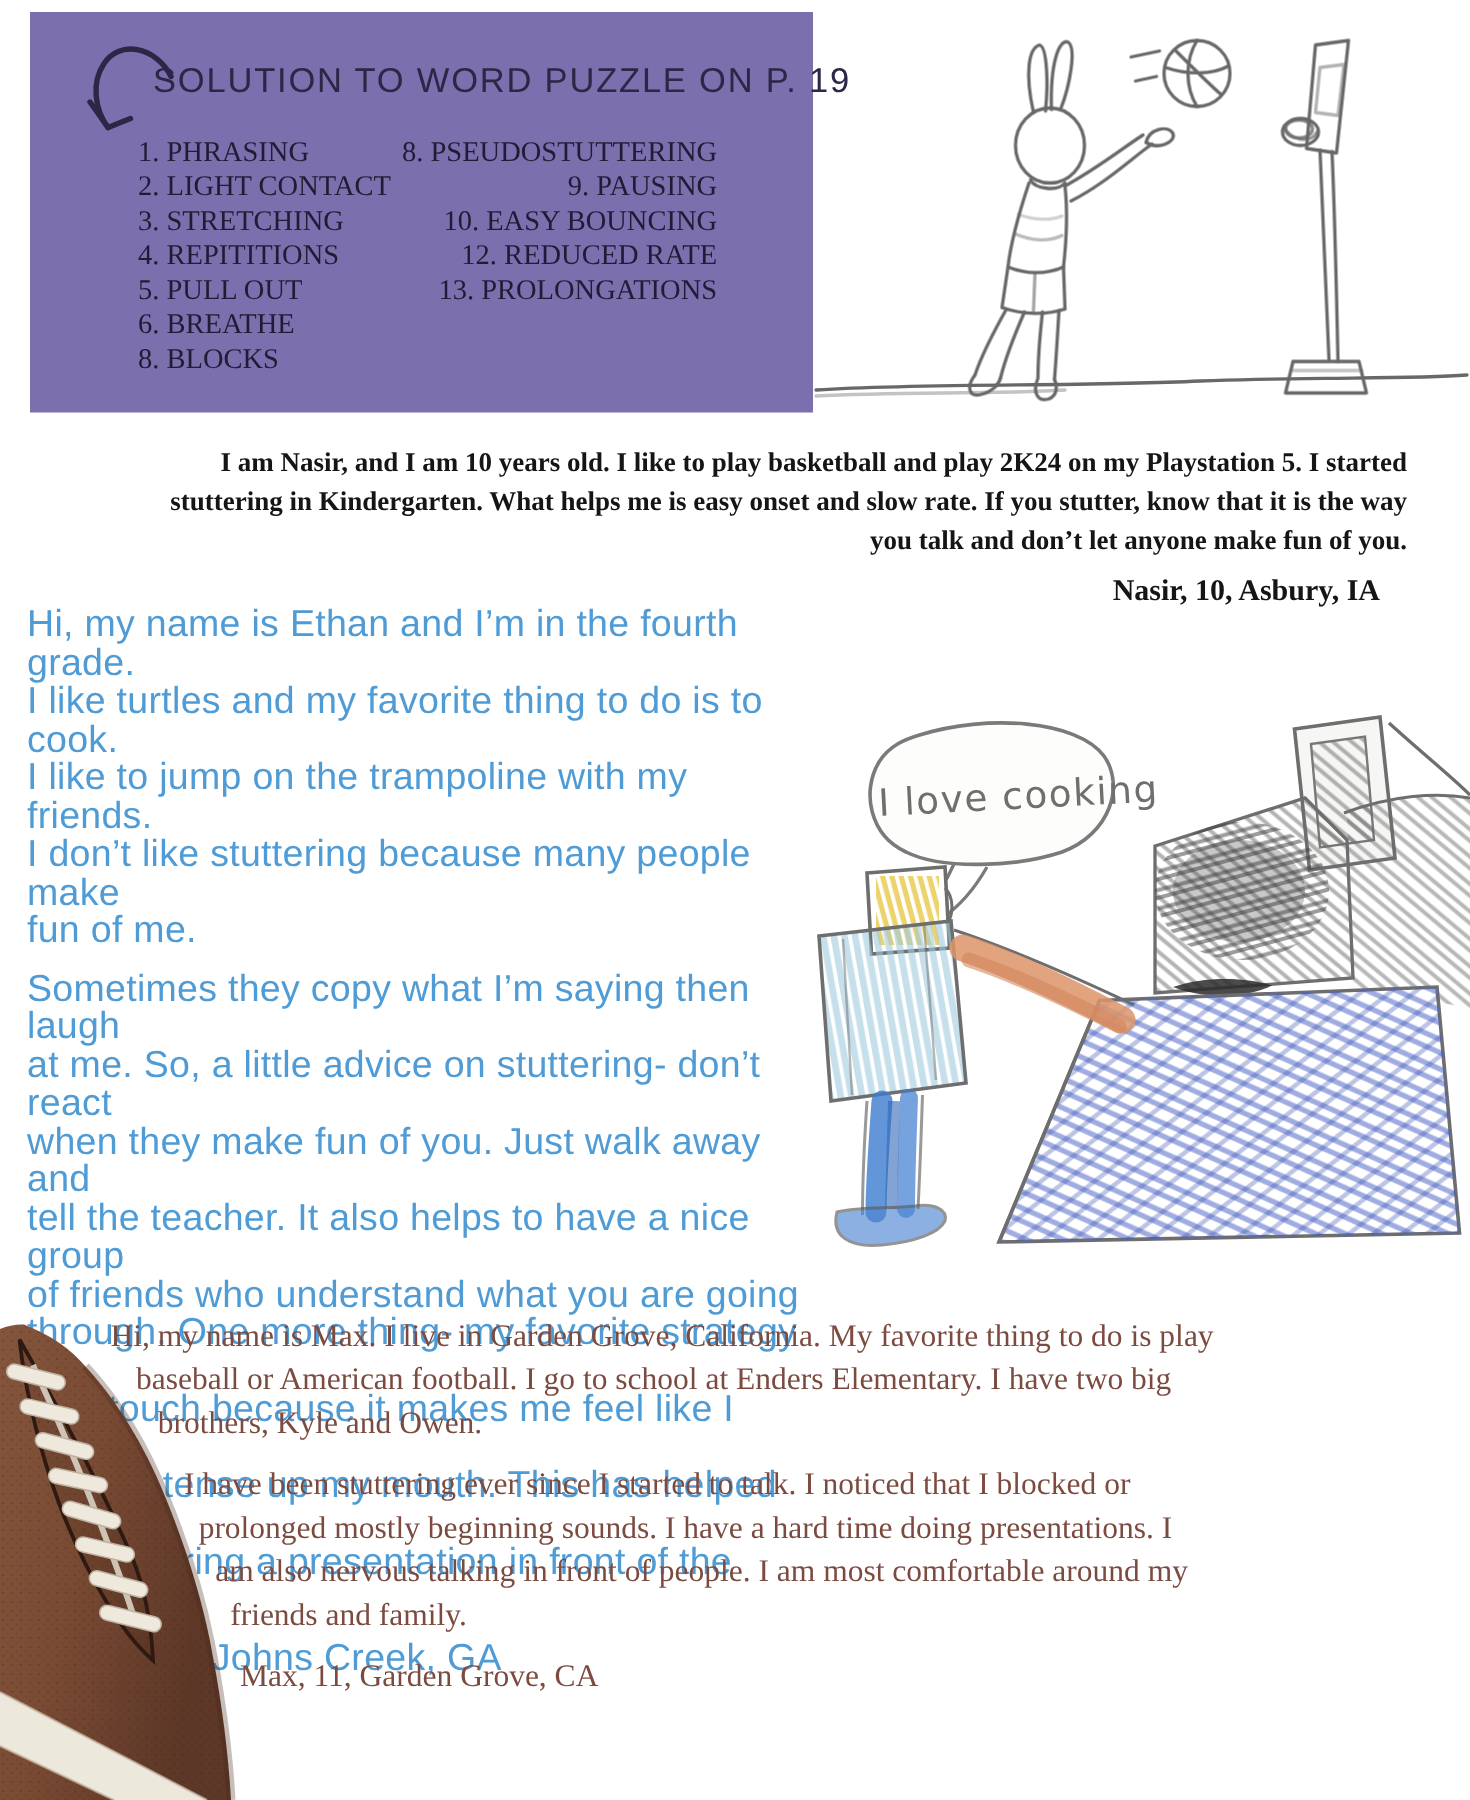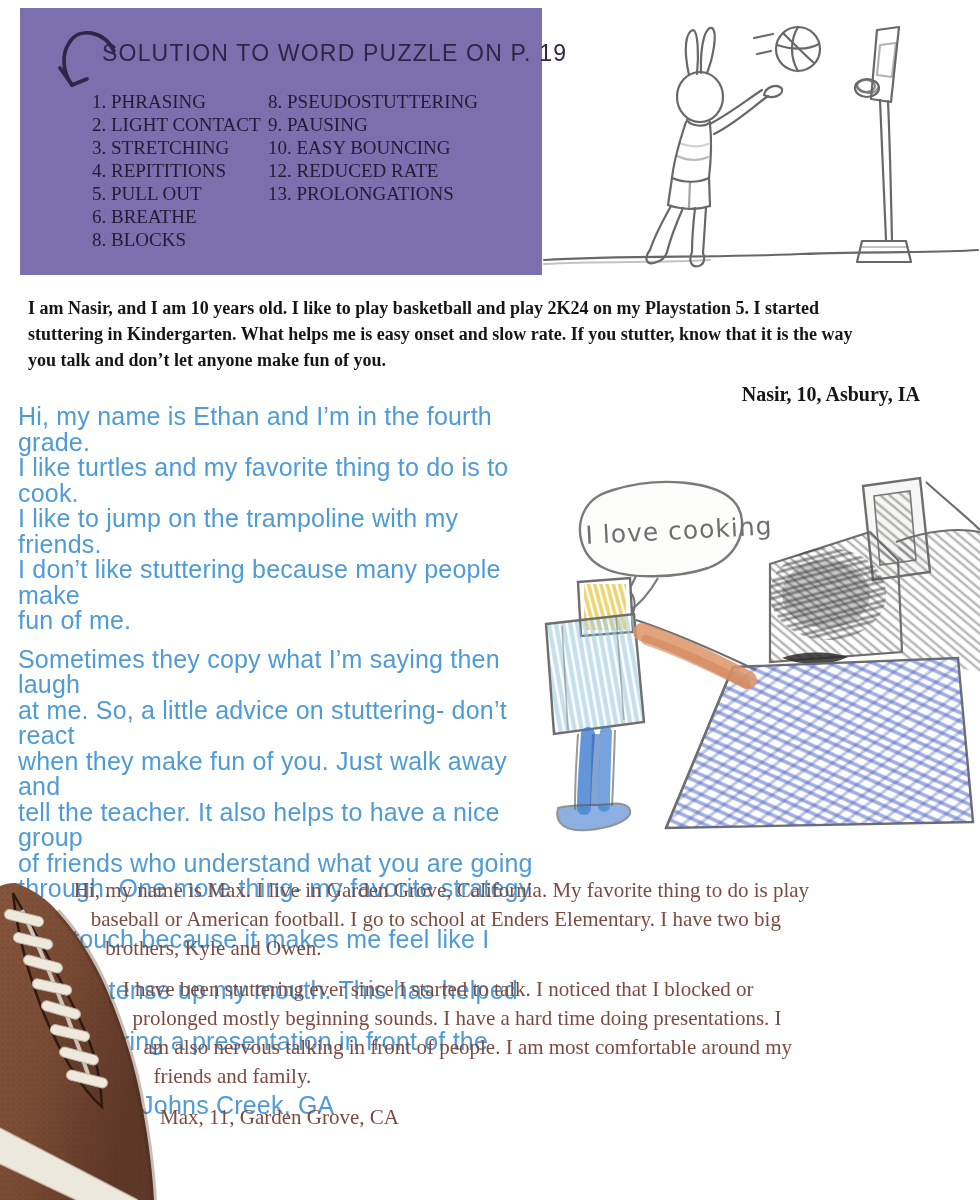--- a/index.html
+++ b/index.html
@@ -6,28 +6,28 @@
   .page{position:relative;width:980px;height:1200px;background:#ffffff;overflow:hidden;
         font-family:"Liberation Serif",serif;}
   
   .puzzle-box{position:absolute;left:20px;top:8px;width:522px;height:267px;background:#7b6fad;}
   .puzzle-arrow{position:absolute;left:36px;top:16px;width:62px;height:74px;}
   .puzzle-title{position:absolute;left:82px;top:32px;width:440px;
         font-family:"Liberation Sans",sans-serif;font-size:23px;letter-spacing:1.2px;
         color:#2d2646;font-weight:400;white-space:nowrap;}
   .puzzle-col{position:absolute;top:82px;font-weight:400;font-size:19px;line-height:23px;color:#231b35;}
   .col-left{left:72px;}
-  .col-right{left:248px;}
+  .col-right{left:248px;text-align:right;}
   
   .sketch-basketball{position:absolute;left:540px;top:0;width:440px;height:272px;}
   .crayon-drawing{position:absolute;left:518px;top:472px;width:462px;height:366px;}
   .football-photo{position:absolute;left:0;top:880px;width:200px;height:320px;}
   
   .nasir-body{position:absolute;left:28px;top:295px;width:910px;font-weight:700;font-size:18px;
-        line-height:26px;color:#151515;white-space:pre-line;}
+        line-height:26px;color:#151515;text-align:right;white-space:pre-line;}
   .nasir-sig{position:absolute;right:60px;top:383px;font-weight:700;font-size:20px;color:#151515;}
   
   .ethan-col{position:absolute;left:18px;top:404px;width:520px;color:#4f9bd5;
         font-family:"Liberation Sans",sans-serif;font-size:25px;line-height:25.5px;}
   .ethan-col p{margin:0 0 13px 0;white-space:pre-line;letter-spacing:0.2px;}
   .ethan-sig{margin-top:14px;}
   
   .max-section{position:absolute;left:0;top:872px;width:940px;color:#7c4b40;
         font-size:21px;line-height:29px;padding-top:4px;}
   .football-float{float:left;width:160px;height:335px;shape-margin:14px;

